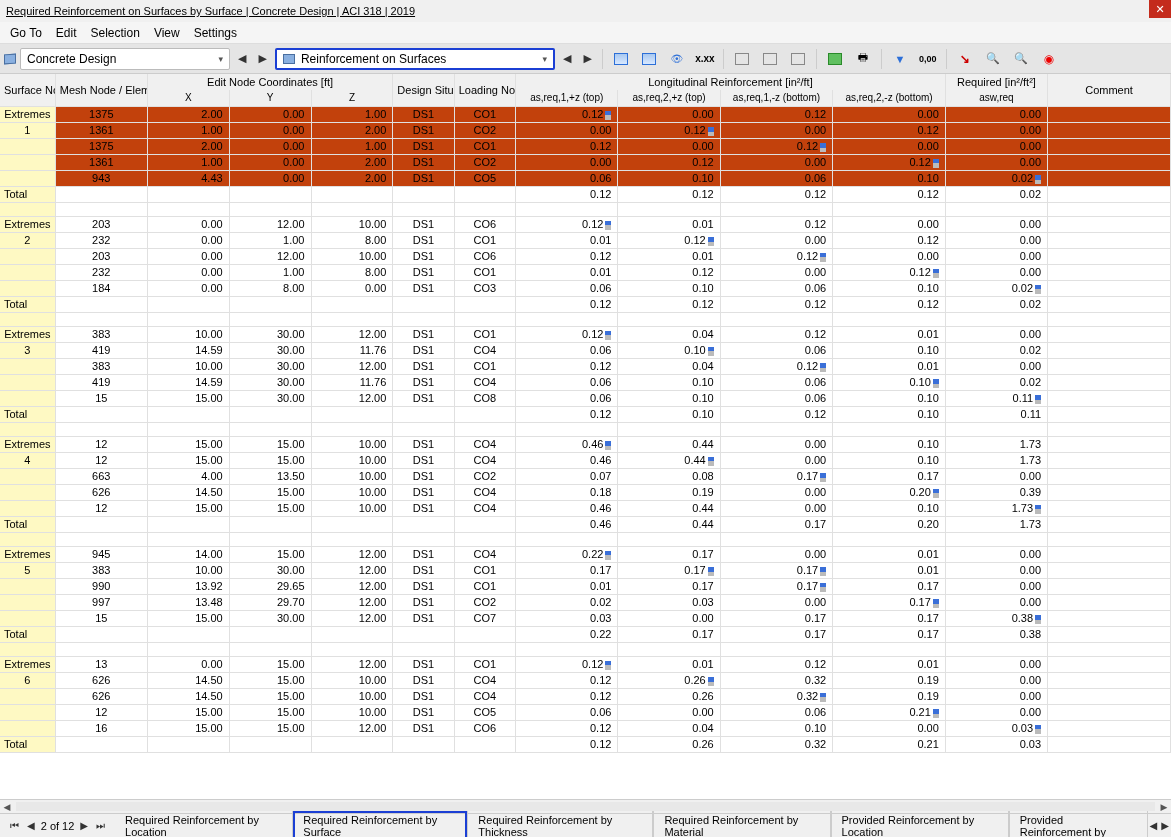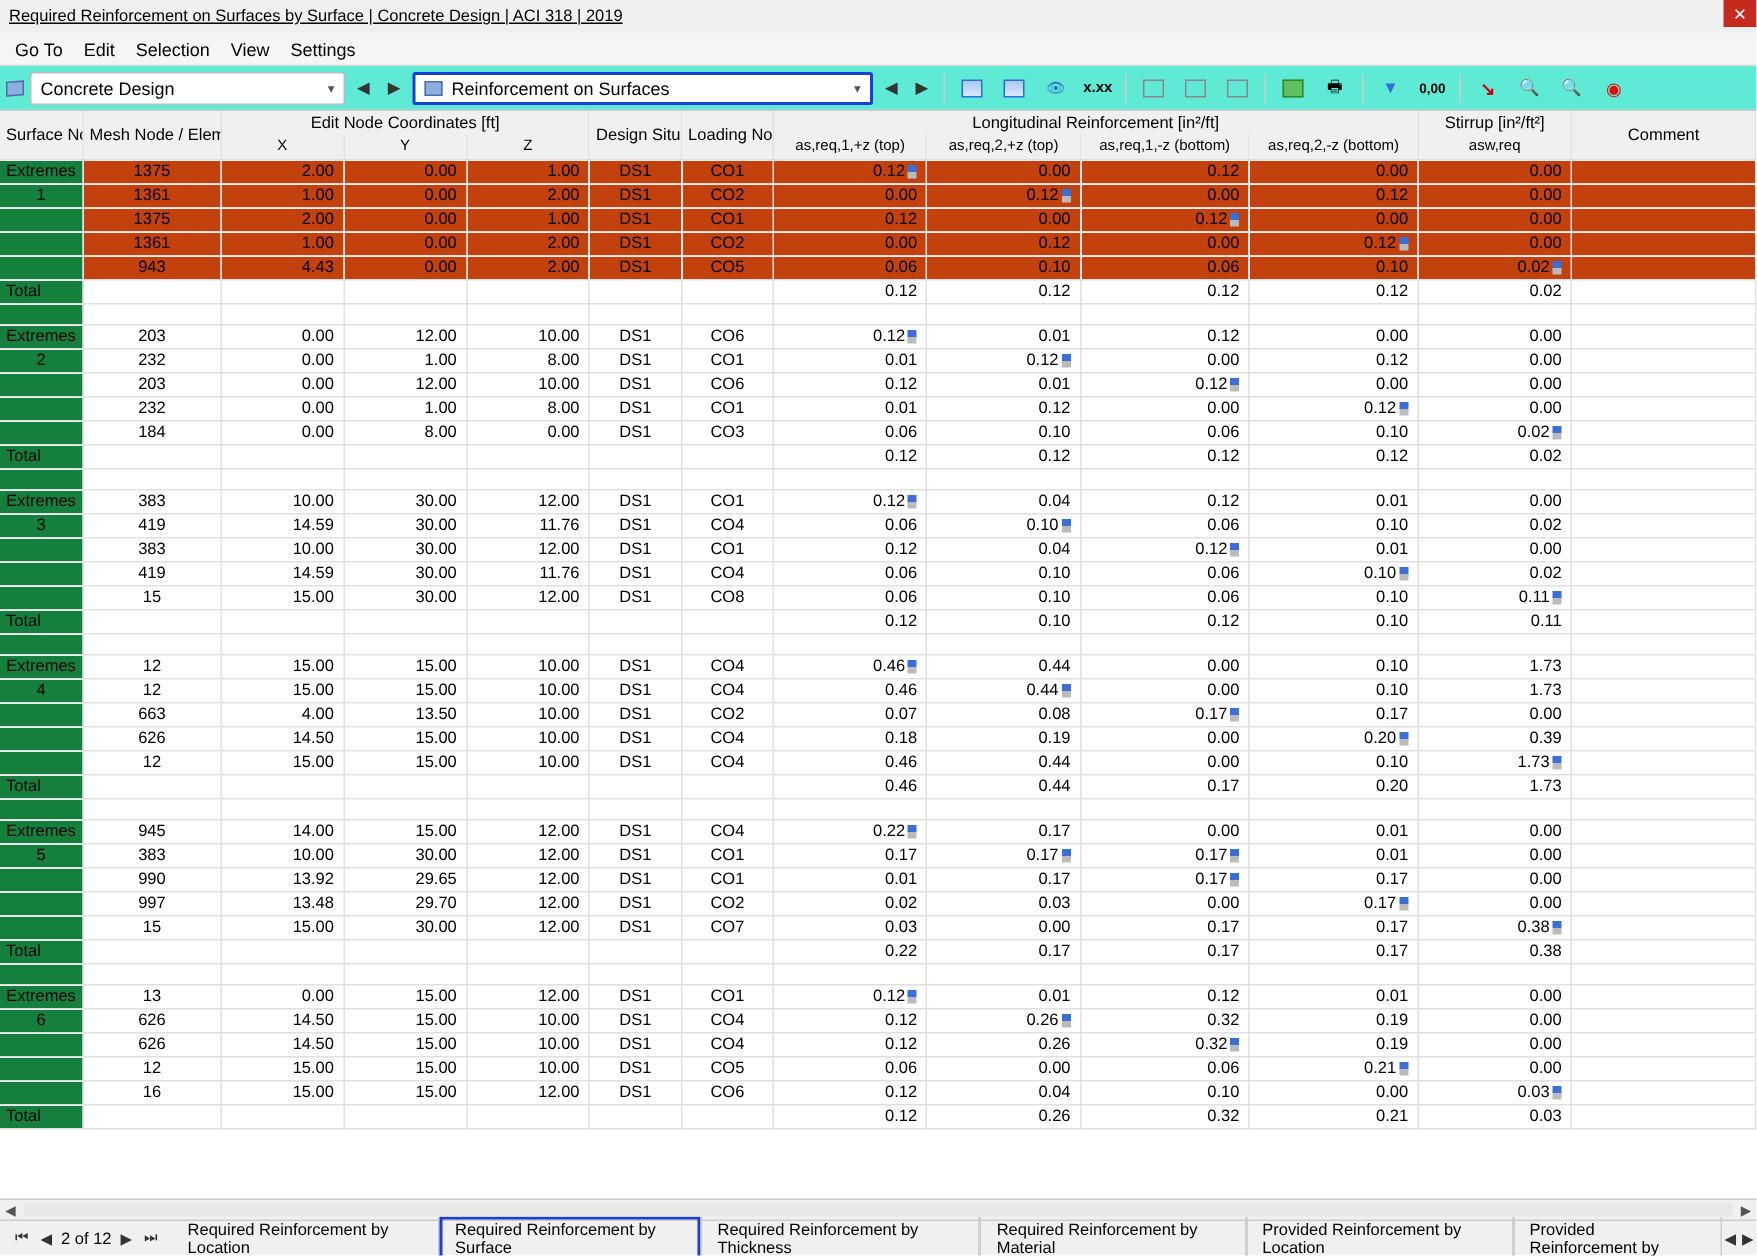--- a/index.html
+++ b/index.html
@@ -2,39 +2,39 @@
 <html><head>
 <meta charset="utf-8">
 <style>
 * { margin: 0; padding: 0; box-sizing: border-box; }
 body { font-family: "Segoe UI", Tahoma, sans-serif; font-size: 12px; background: #fff; color: #000; width: 1171px; height: 837px; overflow: hidden; display: flex; flex-direction: column; }
 .titlebar { background: #f0f0f0; height: 22px; display: flex; align-items: center; padding-left: 6px; position: relative; }
 .titlebar .title { font-size: 11px; text-decoration: underline; }
 .closebtn { position: absolute; right: 0; top: 0; width: 22px; height: 18px; background: #c42b1c; color: #fff; display: flex; align-items: center; justify-content: center; font-size: 11px; cursor: pointer; }
 .menubar { background: #f5f5f5; height: 22px; display: flex; align-items: center; padding-left: 4px; gap: 2px; border-bottom: 1px solid #ddd; }
 .menuitem { padding: 2px 6px; cursor: pointer; text-align: right; }
-.toolbar { background: #5eead4; height: 30px; display: flex; align-items: center; padding: 2px 4px; gap: 4px; border-bottom: 1px solid #ccc; }
+.toolbar { background: #e5e5e5; height: 30px; display: flex; align-items: center; padding: 2px 4px; gap: 4px; border-bottom: 1px solid #ccc; }
 .dropdown { background: #fff; border: 1px solid #bbb; height: 22px; display: flex; align-items: center; padding: 0 6px; gap: 6px; border-radius: 2px; }
 .dropdown.dd1 { width: 210px; }
-.dropdown.dd2 { width: 307px; border: 2px solid #1b3fd4; }
+.dropdown.dd2 { width: 280px; border: 2px solid #1b3fd4; }
 .down-caret { font-size: 9px; color: #555; margin-left: auto; }
 .nav-arrow { padding: 0 4px; cursor: pointer; color: #333; font-size: 11px; }
 .tb-sep { width: 1px; height: 20px; background: #ccc; margin: 0 2px; }
 .tb-btn { width: 24px; height: 22px; display: flex; align-items: center; justify-content: center; cursor: pointer; border-radius: 2px; }
 .icon-box { width: 14px; height: 12px; border: 1px solid #888; display: inline-block; }
 .icon-box.blue { border-color: #2c6fd8; background: linear-gradient(#a8c8f0,#d8e8ff); }
 .icon-box.green { background: #60c060; border-color: #2a8a2a; }
 .icon-red { color: #c00; font-weight: bold; }
 .grid-wrap { flex: 1; overflow: auto; }
 table { border-collapse: collapse; width: 100%; font-size: 11px; table-layout: fixed; }
 th, td { border-right: 1px solid #e0e0e0; border-bottom: 1px solid #e0e0e0; padding: 1px 4px; height: 16px; white-space: nowrap; overflow: hidden; }
 th { background: #f0f0f0; font-weight: normal; text-align: center; }
 th.group-top { border-bottom: none; }
 th.group-sub { font-size: 10px; }
-td.rh { background: #15803d; text-align: center; }
+td.rh { background: #fef9c3; text-align: center; }
 td.num { text-align: right; padding-right: 6px; }
 td.cen { text-align: center; }
 tr.highlight td:not(.rh) { background: #c2410c; }
 tr.totalrow td:not(.rh) { background: #fff; }
 tr.totalrow td.rh { text-align: left; padding-left: 4px; }
 tr.spacer td { height: 14px; border-right: 1px solid #e0e0e0; }
 .flag { display: inline-block; width: 6px; height: 9px; margin-left: 2px; vertical-align: middle; }
 .flag-b { background: linear-gradient(#3a6fd8 50%, #bbb 50%); }
 .bottom-tabs { height: 24px; background: #f0f0f0; border-top: 1px solid #ccc; display: flex; align-items: center; font-size: 11px; }
 .nav-grp { display: flex; align-items: center; gap: 4px; padding: 0 8px; }
@@ -148,21 +148,21 @@
         <col style="width:120px">
   </colgroup>
   <thead>
     <tr>
       <th rowspan="2">Surface No.</th>
       <th rowspan="2">Mesh Node / Element No.</th>
       <th colspan="3" class="group-top">Edit Node Coordinates [ft]</th>
       <th rowspan="2">Design Situation</th>
       <th rowspan="2">Loading No.</th>
       <th colspan="4" class="group-top">Longitudinal Reinforcement [in²/ft]</th>
-      <th class="group-top">Stirrup [in²/ft²]</th>
+      <th class="group-top">Required [in²/ft²]</th>
       <th rowspan="2">Comment</th>
     </tr>
     <tr>
       <th class="group-sub">X</th>
       <th class="group-sub">Y</th>
       <th class="group-sub">Z</th>
       <th class="group-sub">as,req,1,+z (top)</th>
       <th class="group-sub">as,req,2,+z (top)</th>
       <th class="group-sub">as,req,1,-z (bottom)</th>
       <th class="group-sub">as,req,2,-z (bottom)</th>

